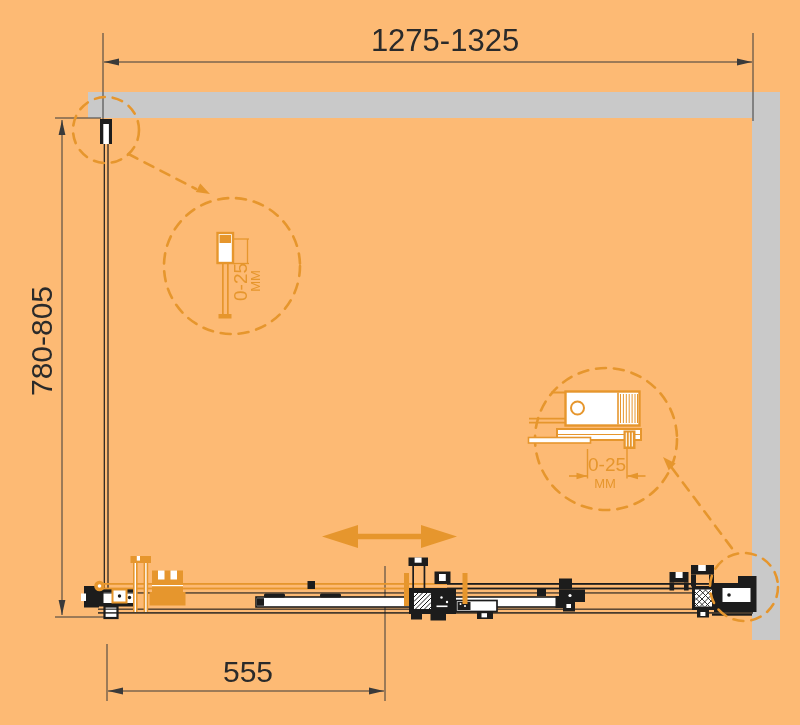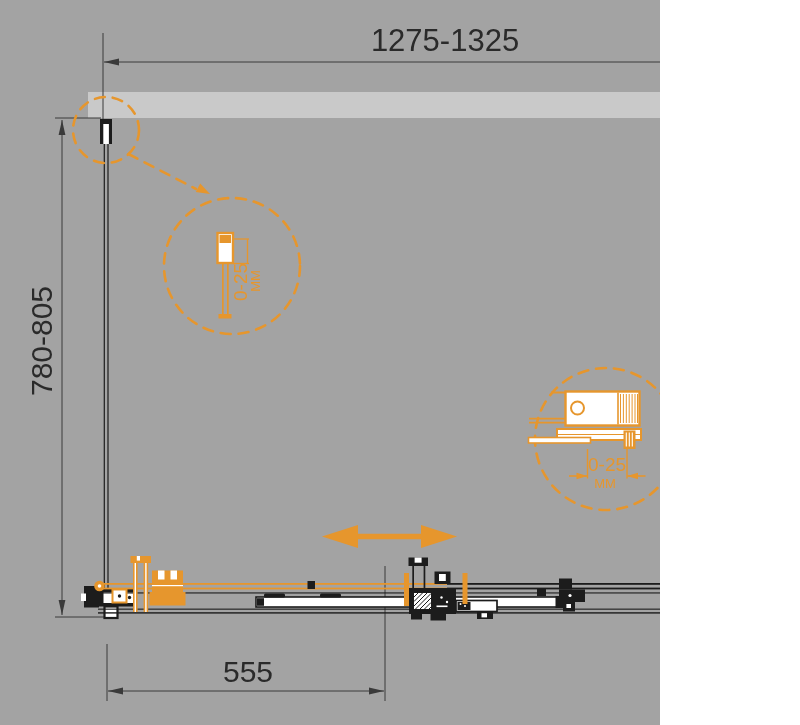--- a/index.html
+++ b/index.html
@@ -1,16 +1,16 @@
 <!DOCTYPE html>
 <html><head>
 <meta charset="utf-8">
 <style>
   html,body{margin:0;padding:0;background:#ffffff;}
-  .stage{width:660px;height:725px;position:relative;background:#a3a3a3;overflow:hidden;}
+  .stage{width:800px;height:725px;position:relative;background:#fdba74;overflow:hidden;}
   svg{display:block;}
   .w  {fill:#c9c9c9;}
   .ink{fill:#1c1c1c;}
   .wh {fill:#ffffff;}
   .ink-l{stroke:#1c1c1c;fill:none;}
   .dl {stroke:#3a3a3a;stroke-width:1;fill:none;}
   .da {fill:#3a3a3a;}
   .dt {font:30px "Liberation Sans", sans-serif;fill:#2a2a2a;}
   .dt-lg{font:31px "Liberation Sans", sans-serif;fill:#2a2a2a;}
   .or {fill:#e6962d;}

